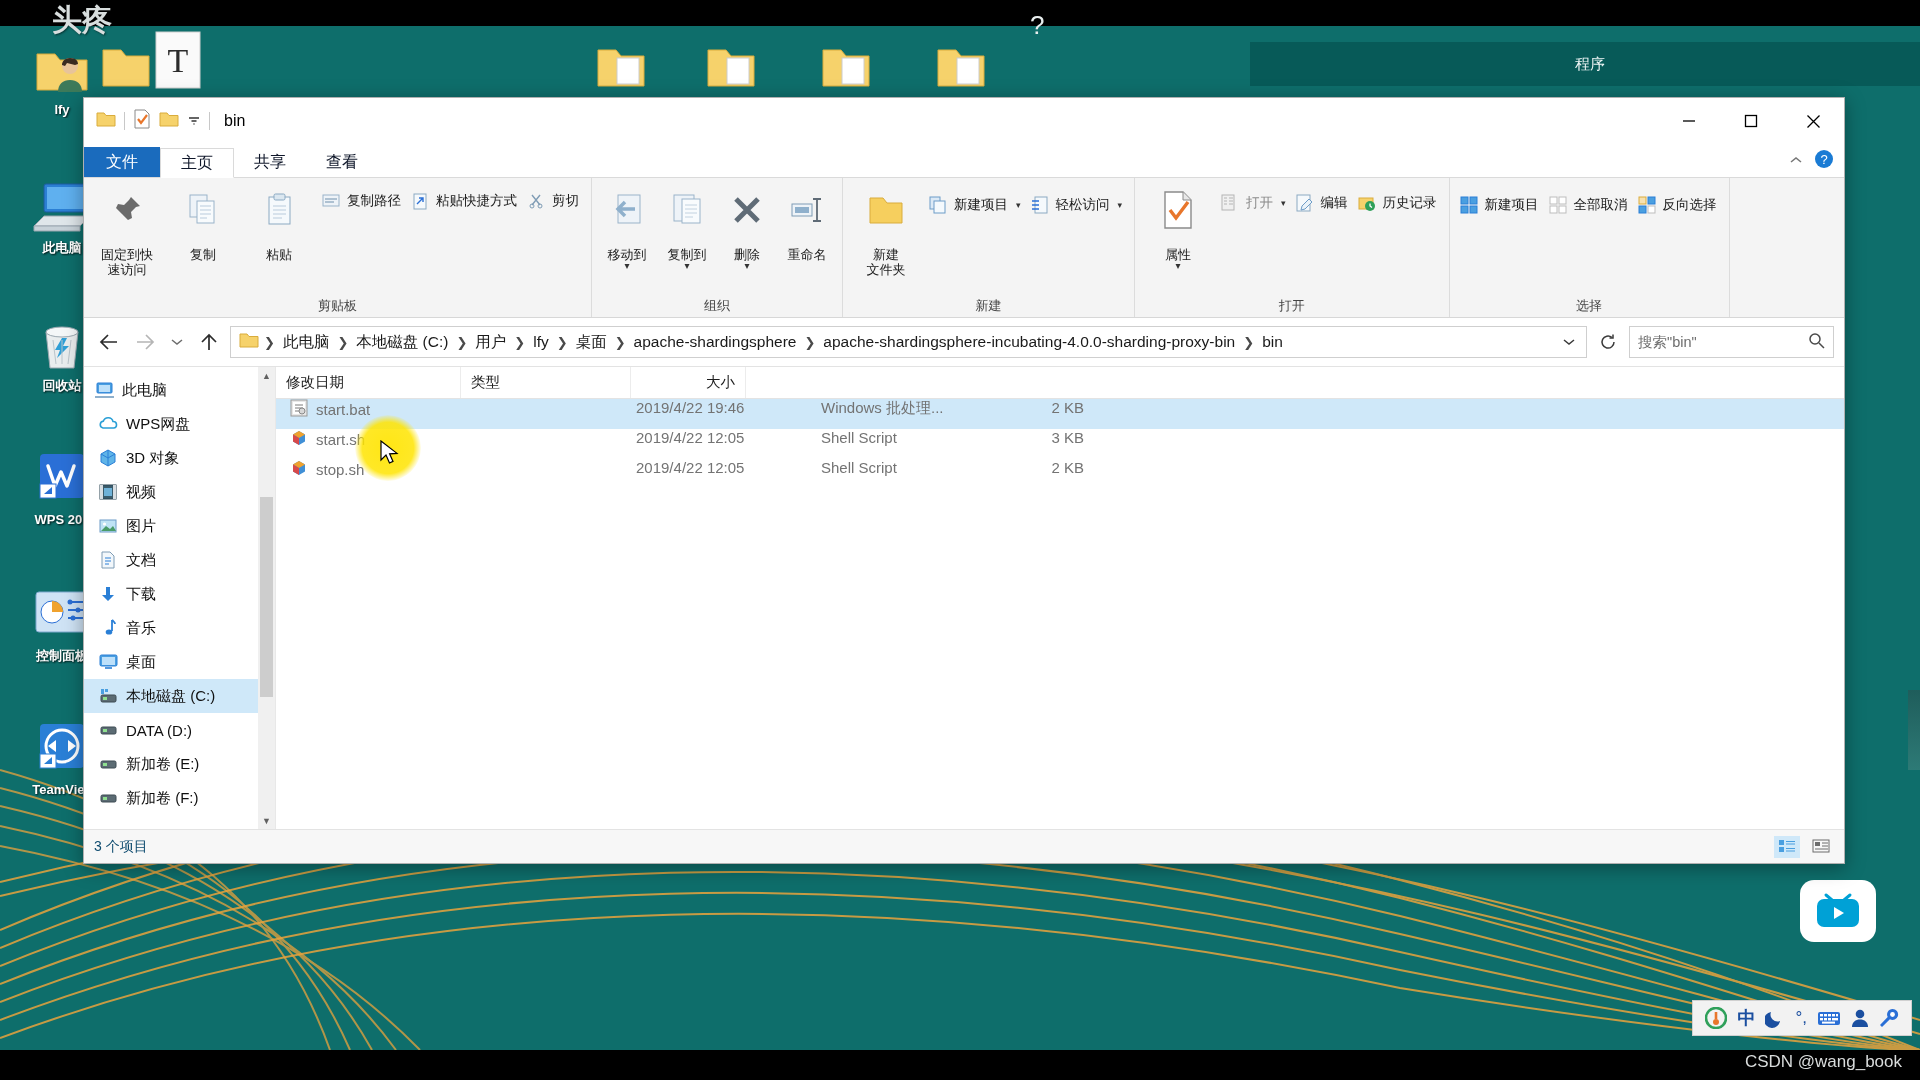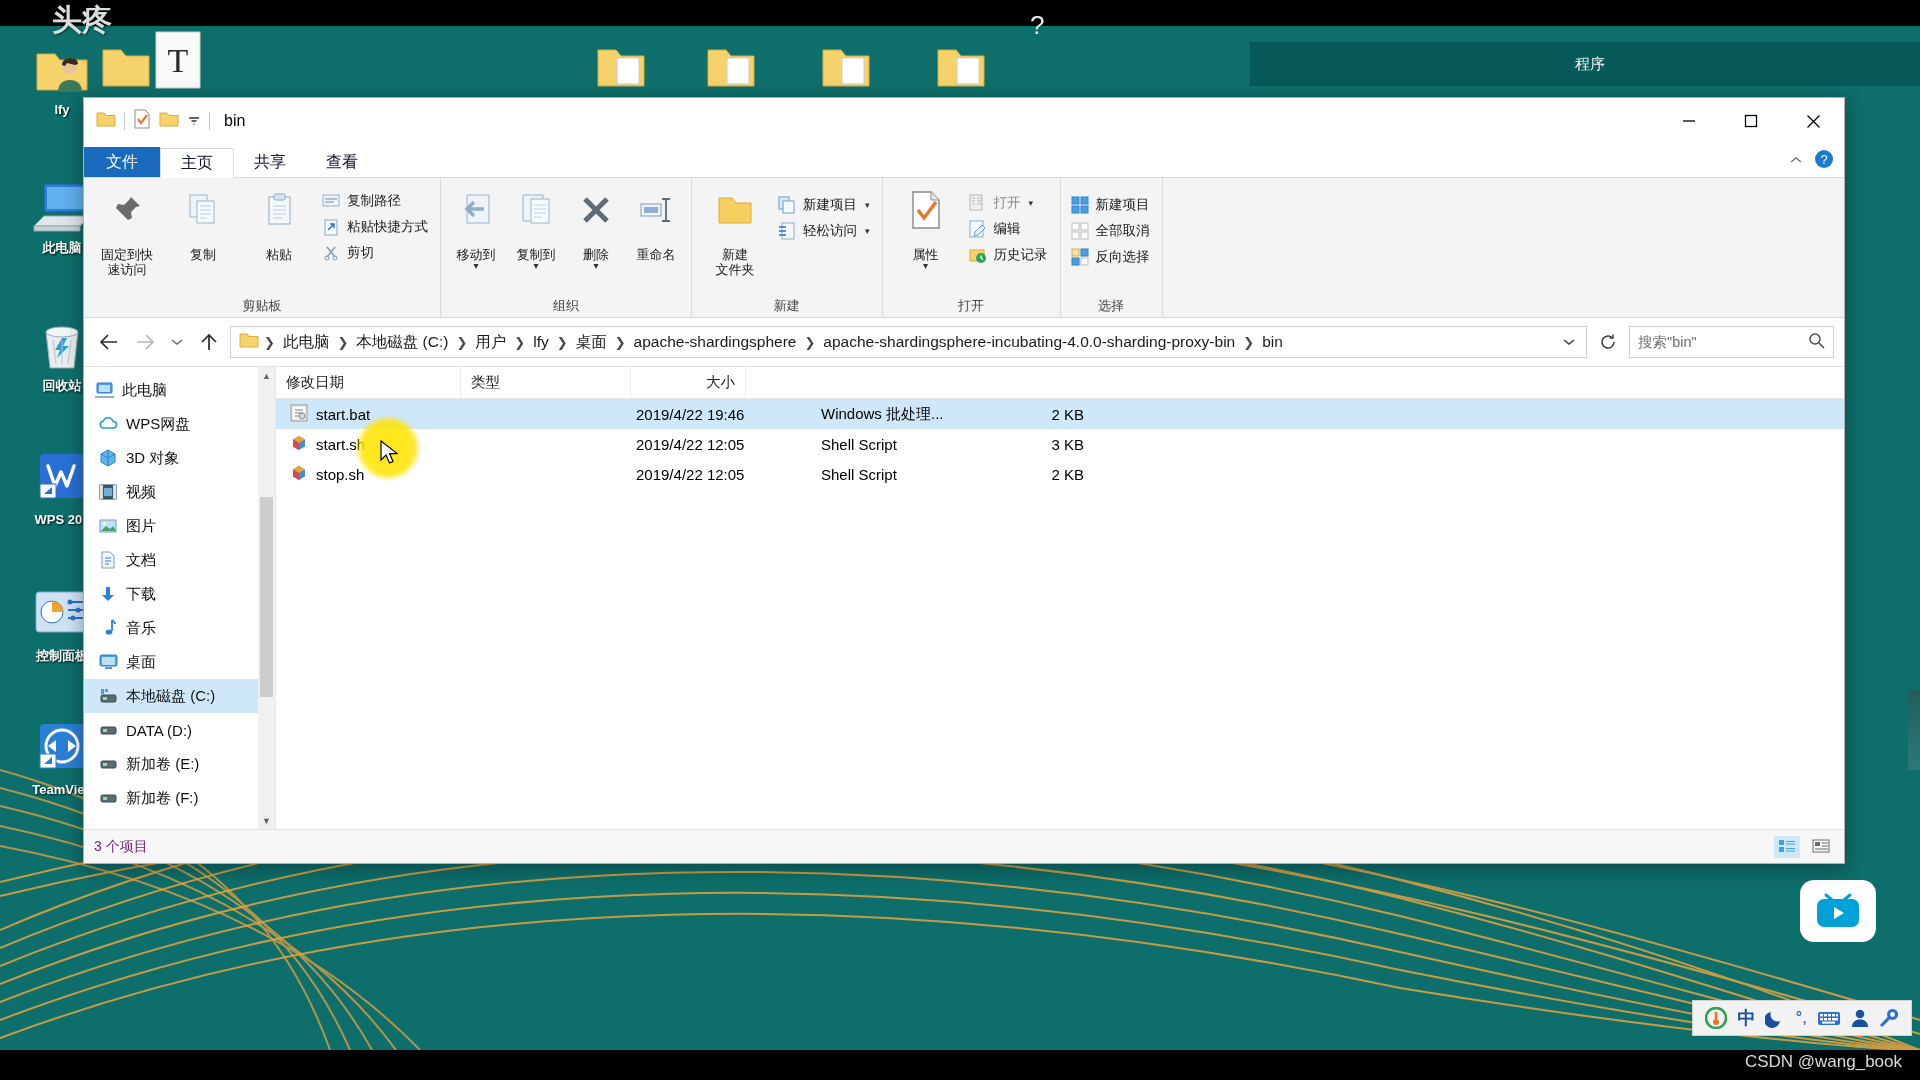--- a/index.html
+++ b/index.html
@@ -139,21 +139,21 @@
     padding-bottom: 4px; height: 20px;
   }
   .big-btn {
     width: 74px; display:flex; flex-direction: column; align-items:center;
     padding: 4px 2px; font-size: 13px; color:#1a1a1a; text-align:center;
     line-height: 1.15;
   }
   .big-btn .ico { height: 40px; display:flex; align-items:center; justify-content:center;}
   .big-btn .lbl { margin-top: 18px; }
   .big-btn.wide { width: 58px; }
-  .small-col { display:flex; flex-direction: column; justify-content:space-between; padding-top:2px;}
+  .small-col { display:flex; flex-direction: row; justify-content:space-between; padding-top:2px;}
   .small-btn {
     display:flex; align-items:center; gap: 6px; padding: 3px 6px 3px 3px;
     font-size: 13.5px; color:#1a1a1a; white-space: nowrap; height: 26px;
   }
   .small-btn .ico { width: 20px; height:20px; display:flex; align-items:center; justify-content:center;}
   .small-btn.dim { color:#8a8a8a; }
   .caret { font-size: 9px; color:#333; margin-left: 2px;}
   .caret-down-big { font-size: 10px; color:#333; line-height: 6px;}
 
   
@@ -212,33 +212,33 @@
     border-bottom: 1px solid #e3e3e3;
     font-size: 14.5px; color:#1c1c1c; position:relative;
   }
   .colh { padding-left: 10px; display:flex; align-items:center; height:100%; border-right:1px solid #ececec;}
   .colh.name { width: 350px; flex: 0 0 350px; position:relative;}
   .colh.date { width: 185px; flex: 0 0 185px; align-items: center;}
   .colh.type { width: 170px; flex: 0 0 170px;}
   .colh.size { width: 115px; flex: 0 0 115px; justify-content:flex-end; padding-right: 10px;}
   #sort-caret { position:absolute; left: 158px; top: -2px; font-size: 11px; color:#606060;}
 
-  .frow { height: 30px; display:flex; align-items:center; font-size: 15px; color:#000000;}
+  .frow { height: 30px; display:flex; align-items:flex-start; font-size: 15px; color:#737373;}
   .frow.sel { background:#cfe8f9; }
   .fcell { padding-left: 10px; display:flex; align-items:center; gap:8px; white-space:nowrap; overflow:hidden;}
   .fcell.name { width: 350px; flex: 0 0 350px; padding-left: 14px;}
   .fcell.date { width: 185px; flex: 0 0 185px;}
   .fcell.type { width: 170px; flex: 0 0 170px;}
   .fcell.size { width: 115px; flex: 0 0 115px; justify-content:flex-end; padding-right: 12px;}
 
   
   #statusbar {
     flex: 0 0 34px; display:flex; align-items:center;
     border-top: 1px solid #e3e3e3; background:#f7f7f7;
-    padding: 0 10px; font-size: 14px; color:#701a75;
+    padding: 0 10px; font-size: 14px; color:#0c4a6e;
     justify-content: space-between;
   }
   #view-btns { display:flex; align-items:center; gap: 8px; }
   .viewbtn { width: 26px; height:22px; display:flex; align-items:center; justify-content:center;}
   .viewbtn.active { background:#cfe8f9; }
 
   
   #click-halo {
     position: absolute;
     left: 355px; top: 415px;

